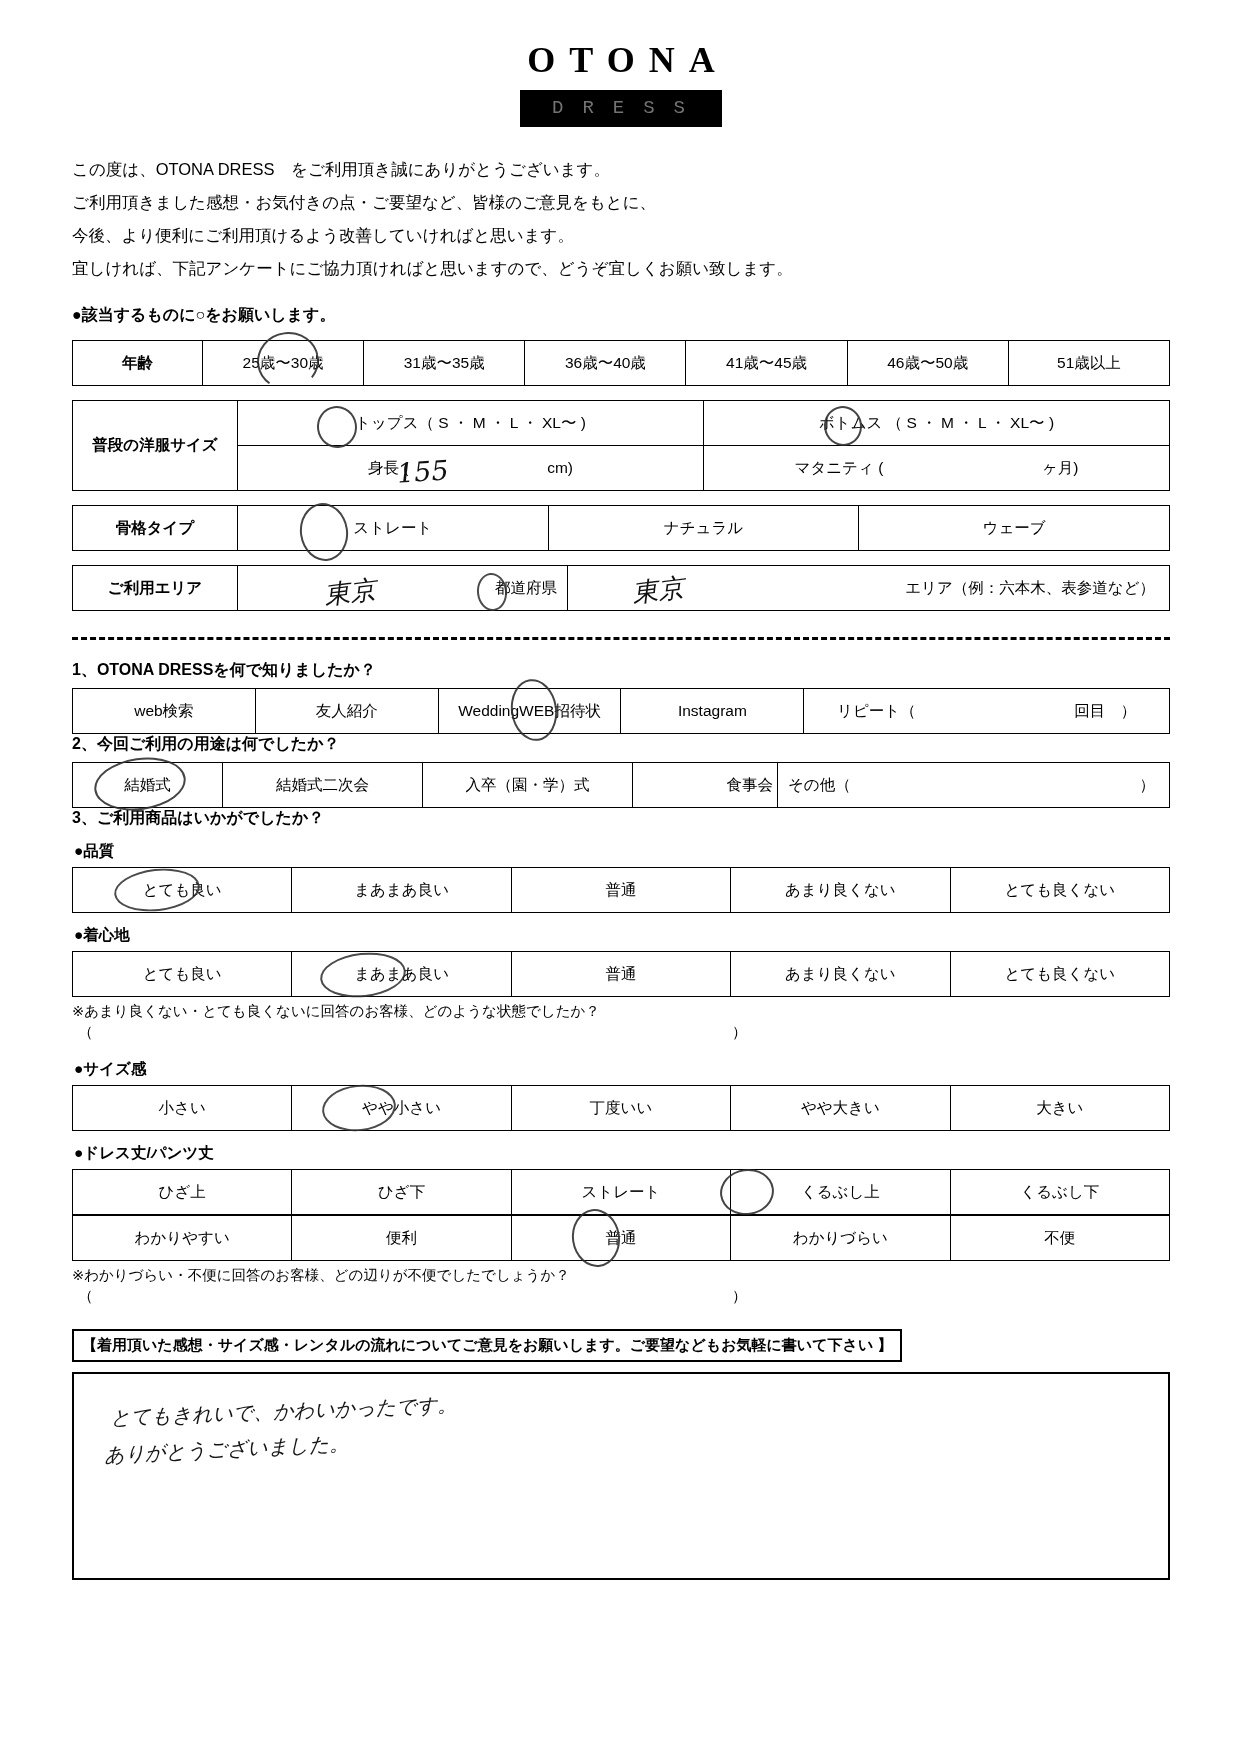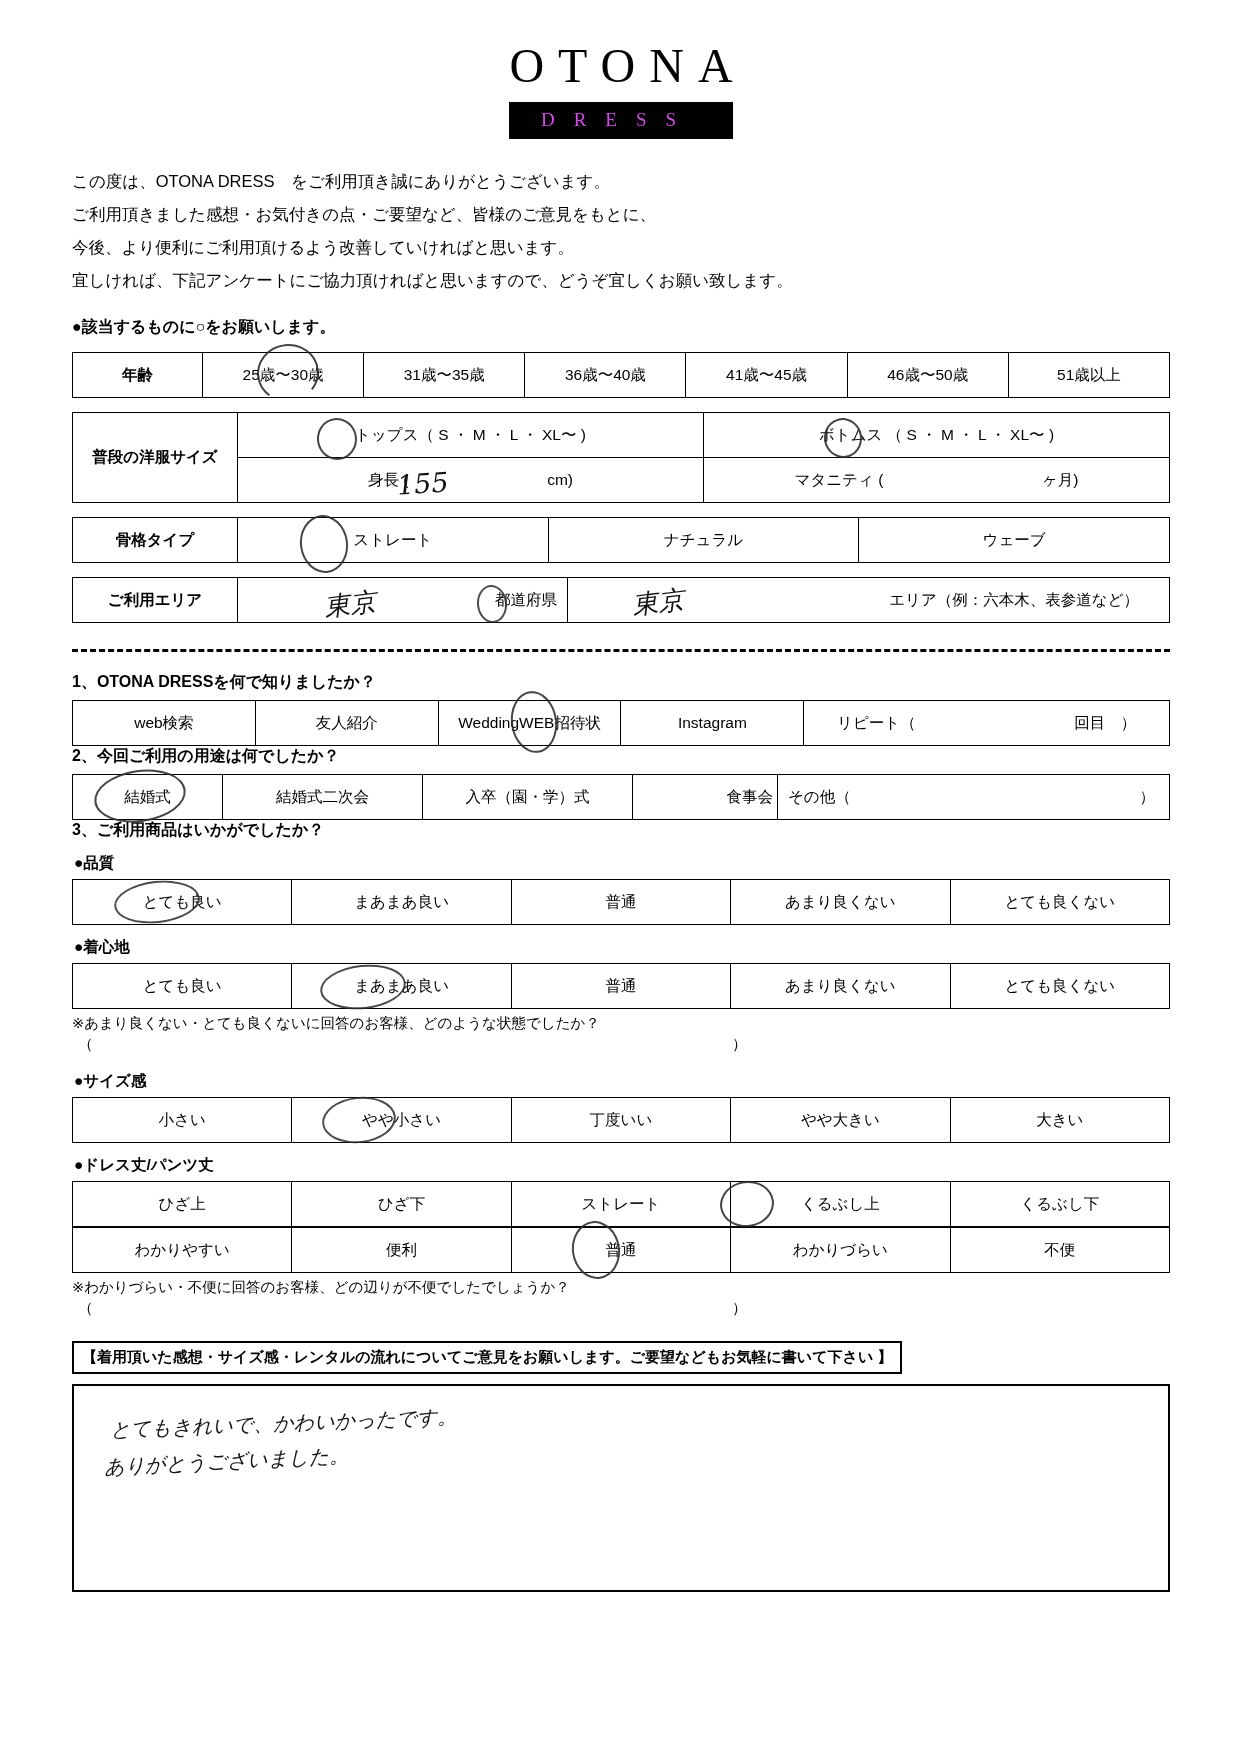--- a/index.html
+++ b/index.html
@@ -11,36 +11,36 @@
     font-family: "Liberation Sans", "DejaVu Sans", sans-serif;
     color: #000000;
     position: relative;
     overflow: hidden;
   }
   .page { position: relative; width: 1242px; height: 1754px; padding: 0 72px; }
 
   
   .logo-block { text-align: center; padding-top: 42px; }
   .logo-otona {
-    font-size: 48px;
+    font-size: 36px;
     letter-spacing: 14px;
-    font-weight: 400;
+    font-weight: 700;
     line-height: 1.0;
     padding-left: 14px;
     font-family: "Liberation Serif", "DejaVu Serif", serif;
   }
   .logo-dress-bar {
     display: inline-block;
     background: #000000;
-    color: #d946ef;
+    color: #737373;
     margin-top: 12px;
-    padding: 7px 38px 8px 32px;
+    padding: 7px 18px 8px 32px;
     font-size: 19px;
     letter-spacing: 19px;
-    font-family: Liberation Serif, serif;
+    font-family: Liberation Mono, monospace;
   }
 
   
   .intro { margin-top: 26px; font-size: 16.5px; line-height: 2.0; }
   .intro div { white-space: nowrap; }
 
   .bullet-line { margin-top: 20px; font-size: 16px; font-weight: bold; }
 
   
   table.grid {
@@ -210,21 +210,21 @@
     <div class="circle-mark" style="left:228px; top:-2px; width:48px; height:58px;"></div>
   </div>
 
   
   <div class="mt14" style="position:relative;">
     <table class="grid">
       <tbody>
           <tr>
         <td class="label tall" style="width:165px;">ご利用エリア</td>
         <td class="tall" style="width:330px; text-align:right; padding-right:10px;">都道府県</td>
-        <td class="tall" style="text-align:right; padding-right:30px;">エリア（例：六本木、表参道など）</td>
+        <td class="tall" style="text-align:right; padding-right:14px;">エリア（例：六本木、表参道など）</td>
       </tr>
     </tbody>
       </table>
     <div class="hand" style="left:252px; top:10px; font-size:26px; transform:rotate(-7deg);">東京</div>
     <div class="hand" style="left:560px; top:8px; font-size:26px; transform:rotate(-7deg);">東京</div>
     <div class="ellipse-wide" style="left:405px; top:8px; width:30px; height:38px;"></div>
   </div>
 
   
   <div class="dashed-sep"></div>

